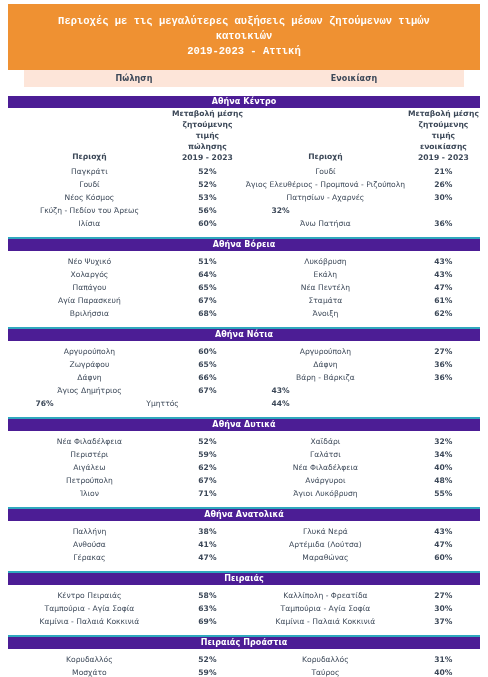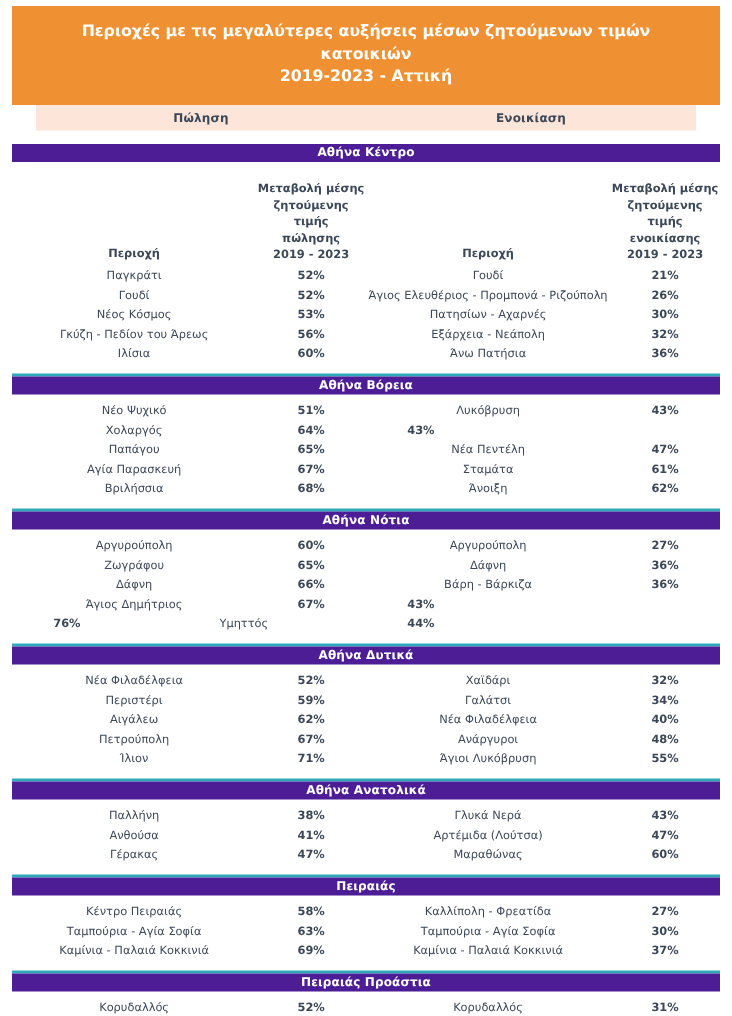--- a/index.html
+++ b/index.html
@@ -16,20 +16,21 @@
   .title-band{
     margin:4px 8px 0 8px;
     background:#ef9132;
     color:#ffffff;
     text-align:center;
     font-weight:bold;
     font-size:10.5px;
     line-height:15px;
     padding:10px 20px 11px 20px;
     box-sizing:border-box;
+    font-family:Liberation Mono, monospace;
   }
   .title-band .l2{display:block;}
 
   
   .tabs-band{
     margin:0 24px;
     background:#fde5d9;
     display:flex;
     height:17px;
     align-items:center;
@@ -71,21 +72,21 @@
     font-weight:bold;
     align-items:flex-end;
     line-height:11px;
   }
   .c{box-sizing:border-box;text-align:center;}
   .c1{width:34.5%;}
   .c2{width:15.5%;}
   .c3{width:34.5%;}
   .c4{width:15.5%;}
   .c2,.c4{font-weight:bold;}
-  .hdr-row .c{padding-bottom:2px;margin-top:12px;}
+  .hdr-row .c{padding-bottom:2px;}
   .hdr-row .c1,.hdr-row .c3{padding-bottom:3px;}
   .mini{display:block;}
 </style>
 </head>
 <body>
 
 <div class="page">
 
   <div class="title-band">
     <span>Περιοχές με τις μεγαλύτερες αυξήσεις μέσων ζητούμενων τιμών κατοικιών</span>
@@ -133,21 +134,20 @@
         </div>
         <div class="row">
           <div class="c c1">Νέος Κόσμος</div>
           <div class="c c2">53%</div>
           <div class="c c3">Πατησίων - Αχαρνές</div>
           <div class="c c4">30%</div>
         </div>
         <div class="row">
           <div class="c c1">Γκύζη - Πεδίον του Άρεως</div>
           <div class="c c2">56%</div>
-          <div class="c c3">Εξάρχεια - Νεάπολη</div>
           <div class="c c4">32%</div>
         </div>
         <div class="row">
           <div class="c c1">Ιλίσια</div>
           <div class="c c2">60%</div>
           <div class="c c3">Άνω Πατήσια</div>
           <div class="c c4">36%</div>
         </div>
         <div class="spacer-band"></div>
         <div class="rule"></div>
@@ -155,20 +155,21 @@
         <div class="spacer-sm"></div>
         <div class="row">
           <div class="c c1">Νέο Ψυχικό</div>
           <div class="c c2">51%</div>
           <div class="c c3">Λυκόβρυση</div>
           <div class="c c4">43%</div>
         </div>
         <div class="row">
           <div class="c c1">Χολαργός</div>
           <div class="c c2">64%</div>
+          <div class="c c3">Εκάλη</div>
           <div class="c c4">43%</div>
         </div>
         <div class="row">
           <div class="c c1">Παπάγου</div>
           <div class="c c2">65%</div>
           <div class="c c3">Νέα Πεντέλη</div>
           <div class="c c4">47%</div>
         </div>
         <div class="row">
           <div class="c c1">Αγία Παρασκευή</div>

